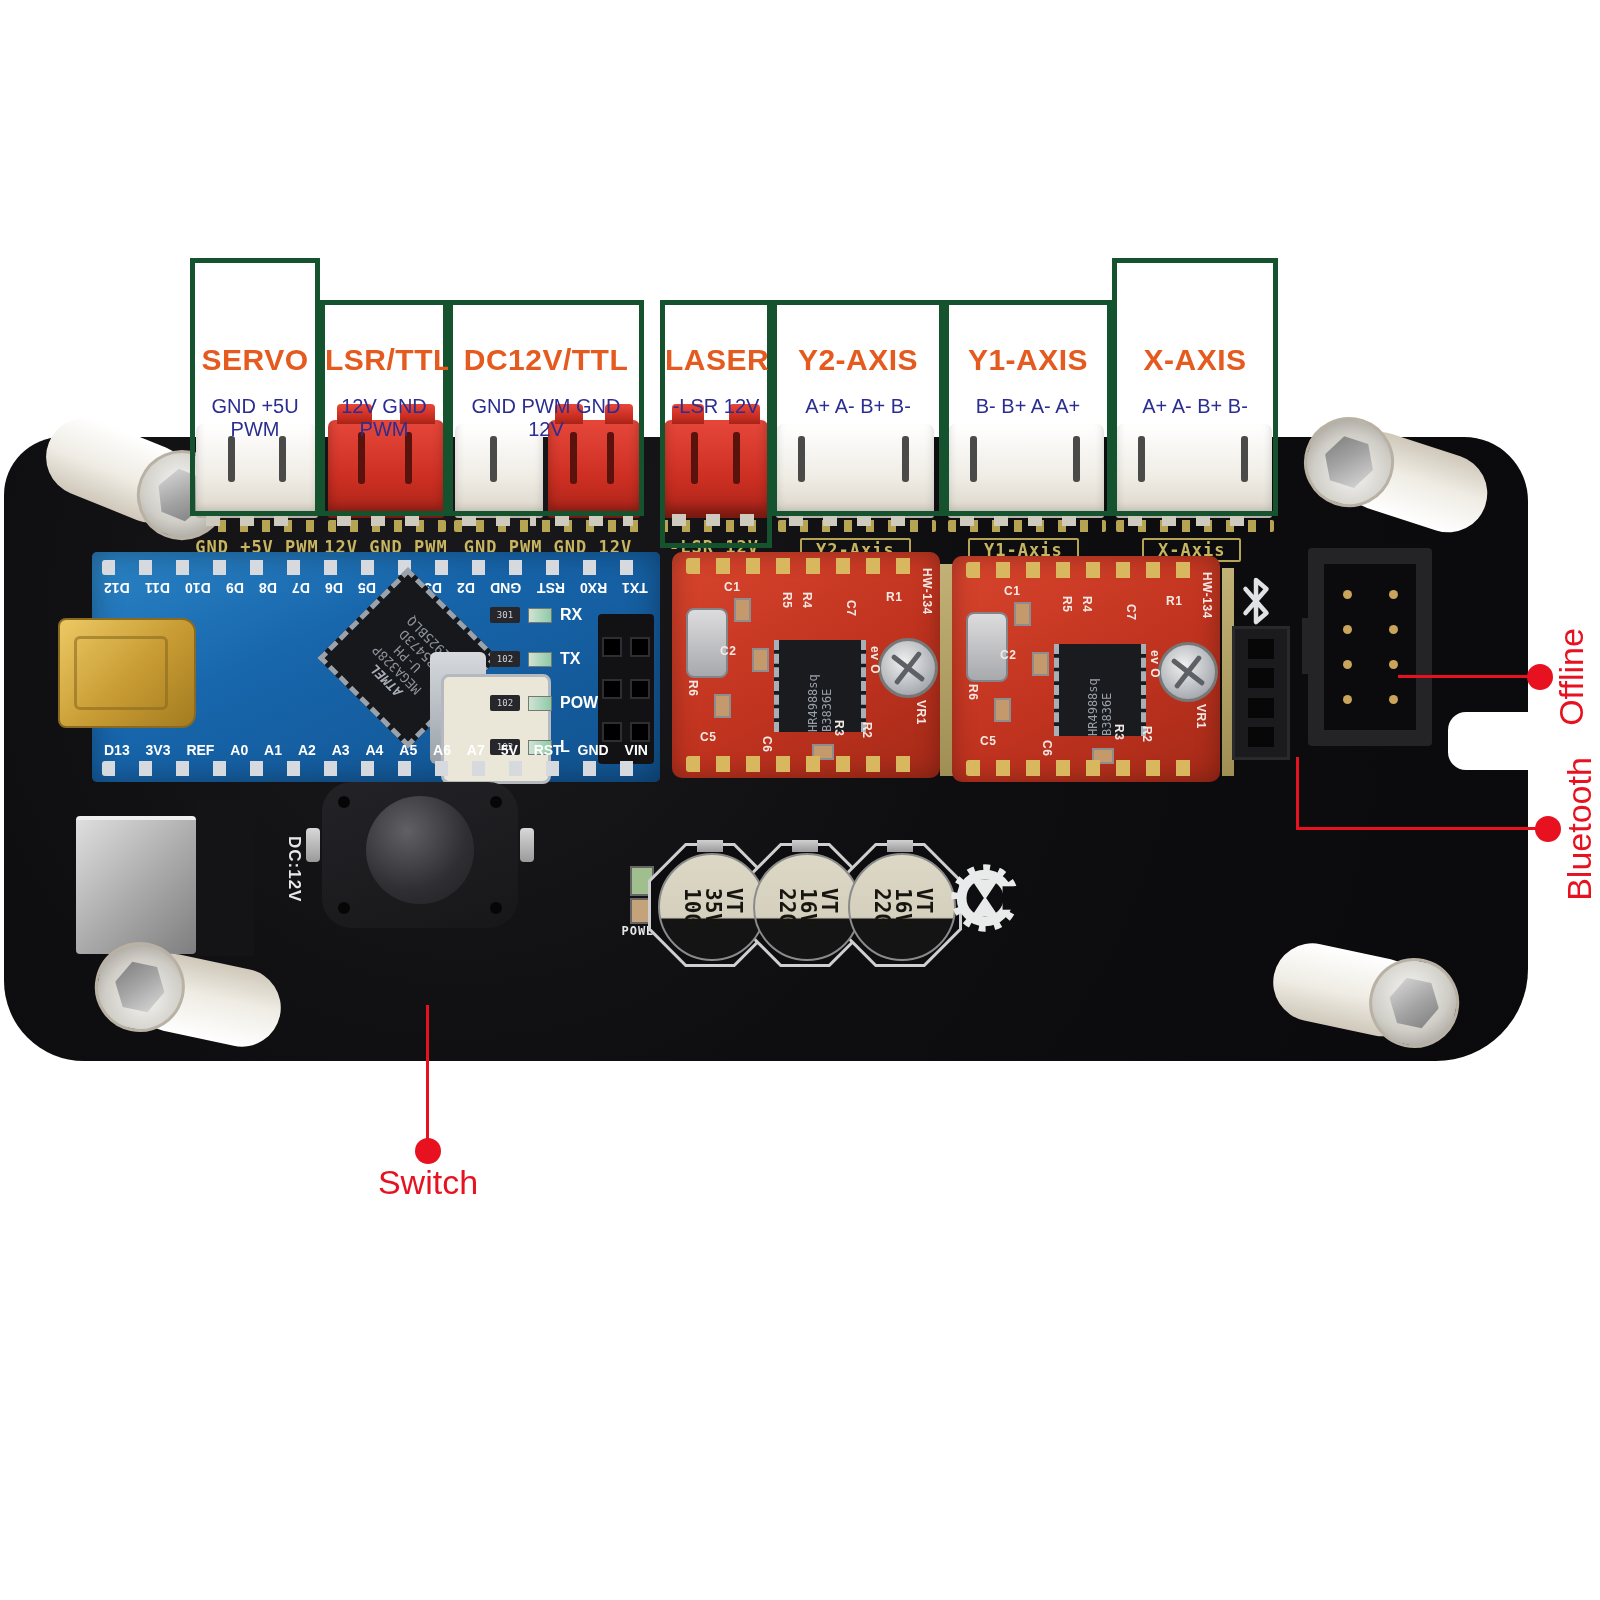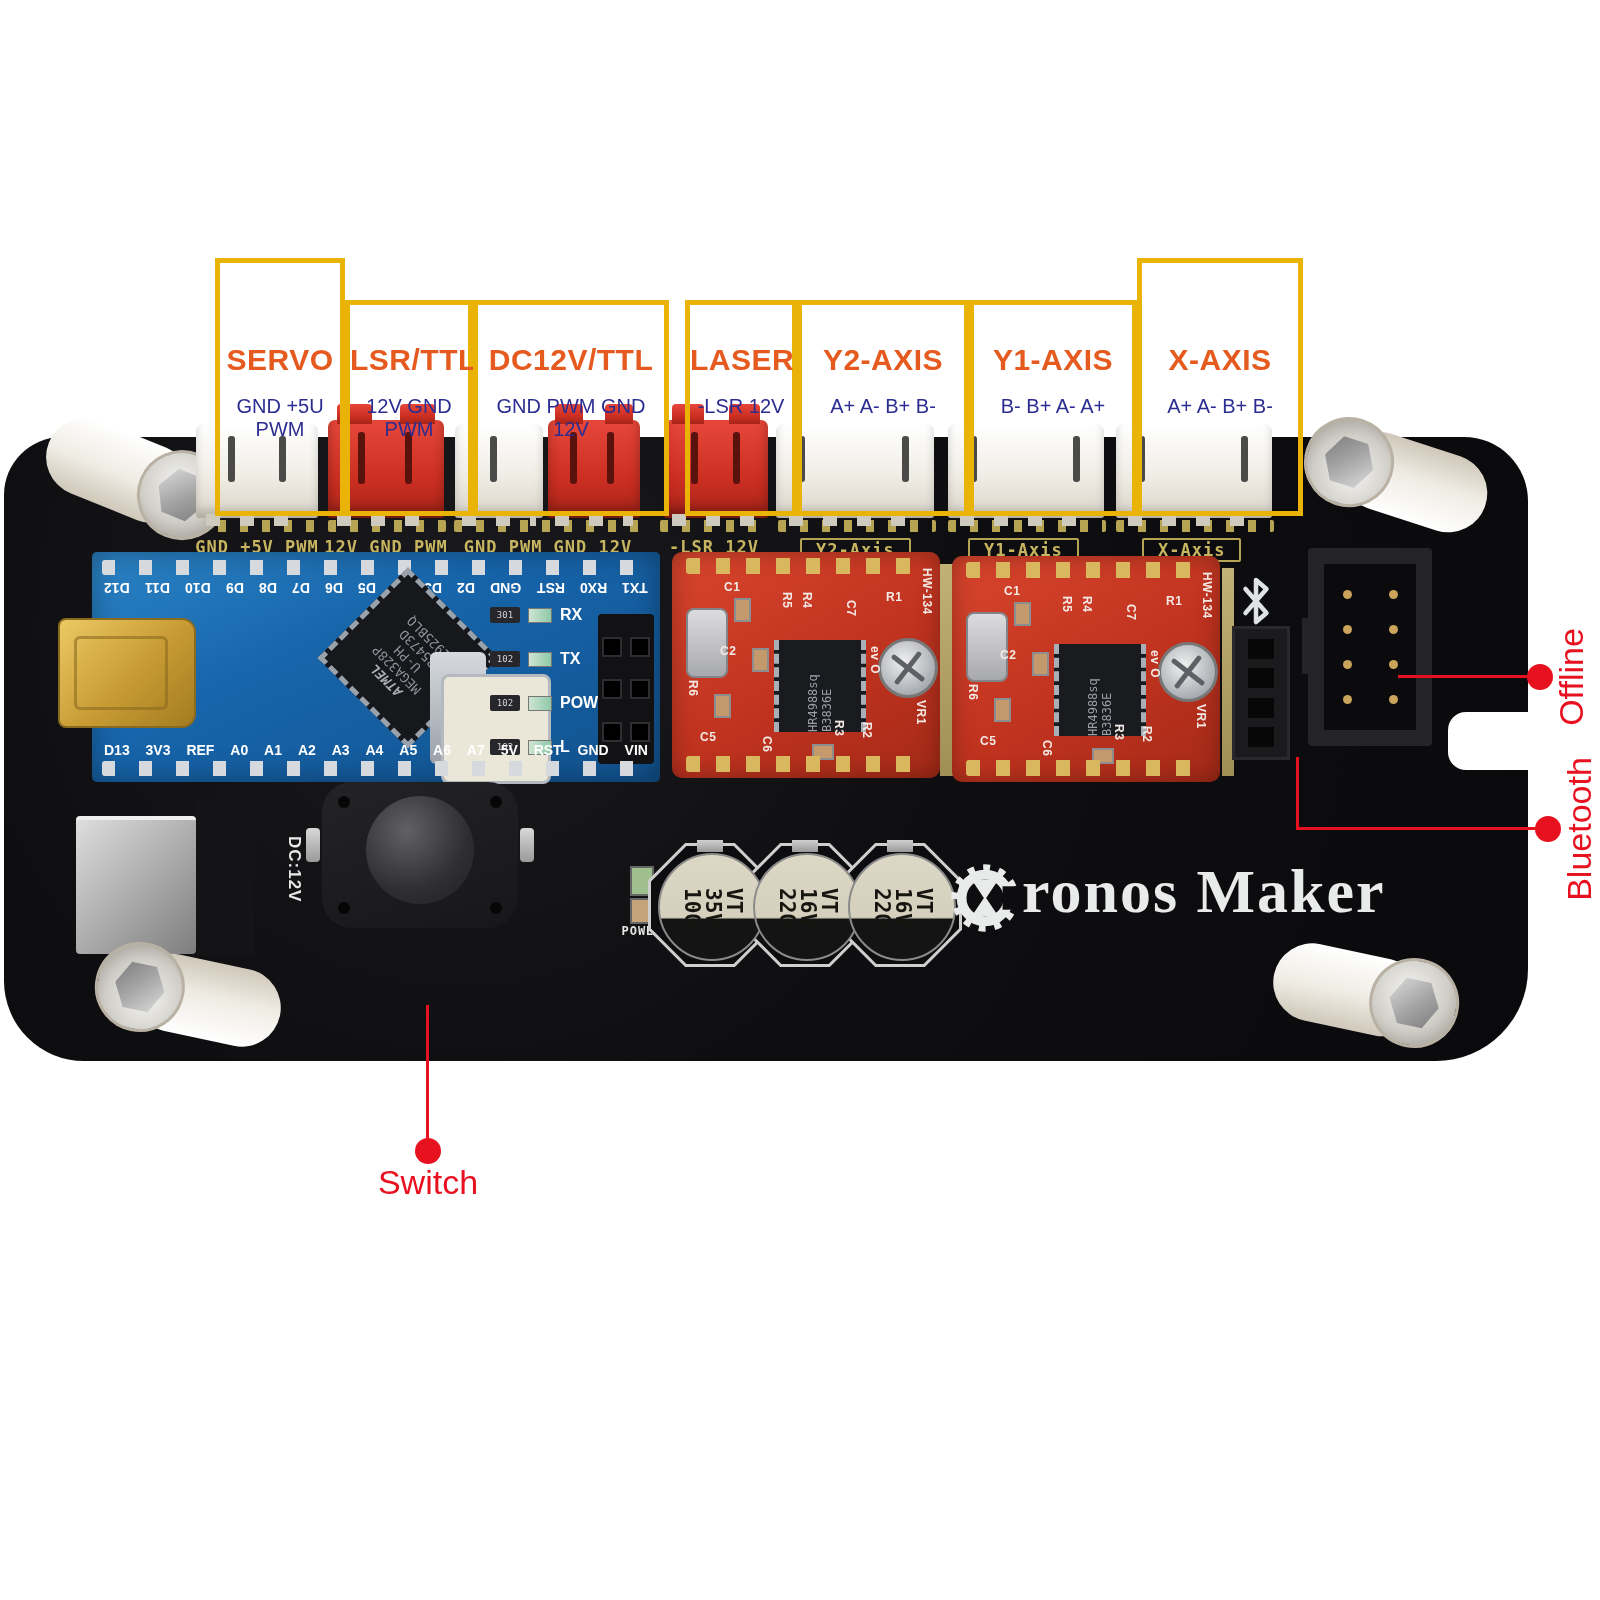--- a/index.html
+++ b/index.html
@@ -8,21 +8,21 @@
   .abs{position:absolute;}
 
   
   .board{position:absolute;left:4px;top:437px;width:1524px;height:624px;
          background:radial-gradient(circle at 30% 30%, #1a1a1e 0%, #0e0e10 45%, #0a0a0c 100%);
          border-radius:58px 64px 92px 80px;}
   .board-notch{position:absolute;left:1448px;top:712px;width:160px;height:58px;background:#fff;
          border-radius:18px 0 0 18px;}
 
   
-  .lbox{position:absolute;border:5px solid #eab308;box-sizing:border-box;background:transparent;margin-left:25px;}
+  .lbox{position:absolute;border:5px solid #14532d;box-sizing:border-box;background:transparent;}
   .lbox-title{position:absolute;left:0;width:100%;text-align:center;color:#e55a1e;
               font-weight:700;font-size:30px;letter-spacing:.5px;}
   .lbox-pins{position:absolute;left:0;width:100%;text-align:center;color:#2b2d91;
              font-weight:400;font-size:20px;}
   .lbox.short .lbox-title{top:38px;} .lbox.short .lbox-pins{top:90px;}
   .lbox.tall  .lbox-title{top:80px;} .lbox.tall  .lbox-pins{top:132px;}
 
   
   .jst{position:absolute;border-radius:7px 7px 3px 3px;
        background:linear-gradient(180deg,#ffffff 0%,#f0ede6 55%,#d9d4c8 100%);
@@ -405,21 +405,20 @@
         <div>VT</div>
     </div>
   </div>
 
   <svg class="gear" width="78" height="104" viewBox="0 0 80 104">
     <circle cx="40" cy="52" r="31" fill="none" stroke="#e9ebeb" stroke-width="7" stroke-dasharray="7 9"></circle>
     <circle cx="40" cy="52" r="24" fill="none" stroke="#e9ebeb" stroke-width="10"></circle>
     <rect x="58" y="40" width="22" height="24" fill="#0d0d0f"></rect>
     <path d="M28 34 H52 L28 70 H52 Z" fill="#e9ebeb" stroke="#e9ebeb" stroke-width="2" stroke-linejoin="round"></path>
   </svg>
-  <div class="brand-text">ronos Maker</div>
 
   <div class="standoff" style="left:42px;top:432px;transform:rotate(22deg);">
     <div class="so-body"></div>
       <div class="so-head">
         <div class="so-hex"></div>
       </div>
   </div>
   <div class="standoff" style="left:1300px;top:430px;transform:rotate(198deg);">
     <div class="so-body"></div>
       <div class="so-head">
@@ -482,21 +481,21 @@
     <div class="lbox-pins">GND +5U PWM</div>
   </div>
   <div class="lbox short" style="left:320px;top:300px;width:128px;height:216px;">
     <div class="lbox-title">LSR/TTL</div>
     <div class="lbox-pins">12V GND PWM</div>
   </div>
   <div class="lbox short" style="left:448px;top:300px;width:196px;height:216px;">
     <div class="lbox-title">DC12V/TTL</div>
     <div class="lbox-pins">GND PWM GND 12V</div>
   </div>
-  <div class="lbox short" style="left:660px;top:300px;width:112px;height:216px;">
+  <div class="lbox short" style="left:660px;top:300px;width:112px;height:248px;">
     <div class="lbox-title">LASER</div>
     <div class="lbox-pins">-LSR 12V</div>
   </div>
   <div class="lbox short" style="left:772px;top:300px;width:172px;height:216px;">
     <div class="lbox-title">Y2-AXIS</div>
     <div class="lbox-pins">A+ A- B+ B-</div>
   </div>
   <div class="lbox short" style="left:944px;top:300px;width:168px;height:216px;">
     <div class="lbox-title">Y1-AXIS</div>
     <div class="lbox-pins">B- B+ A- A+</div>

